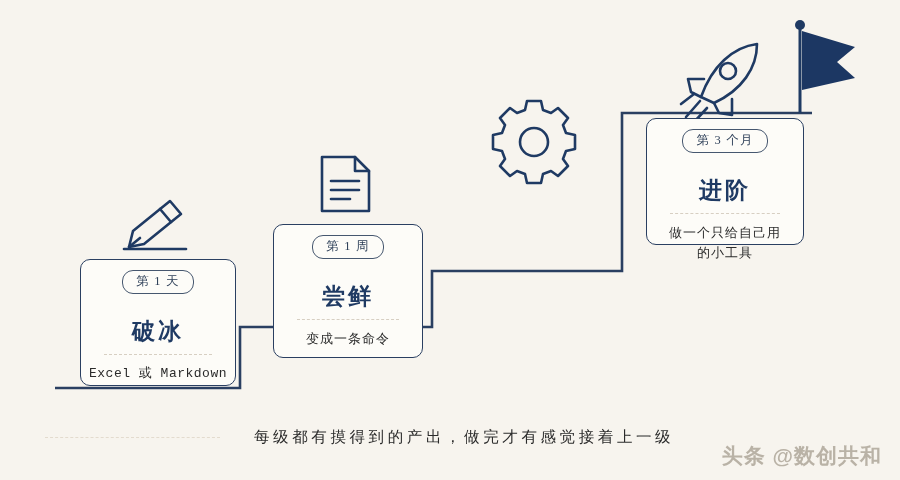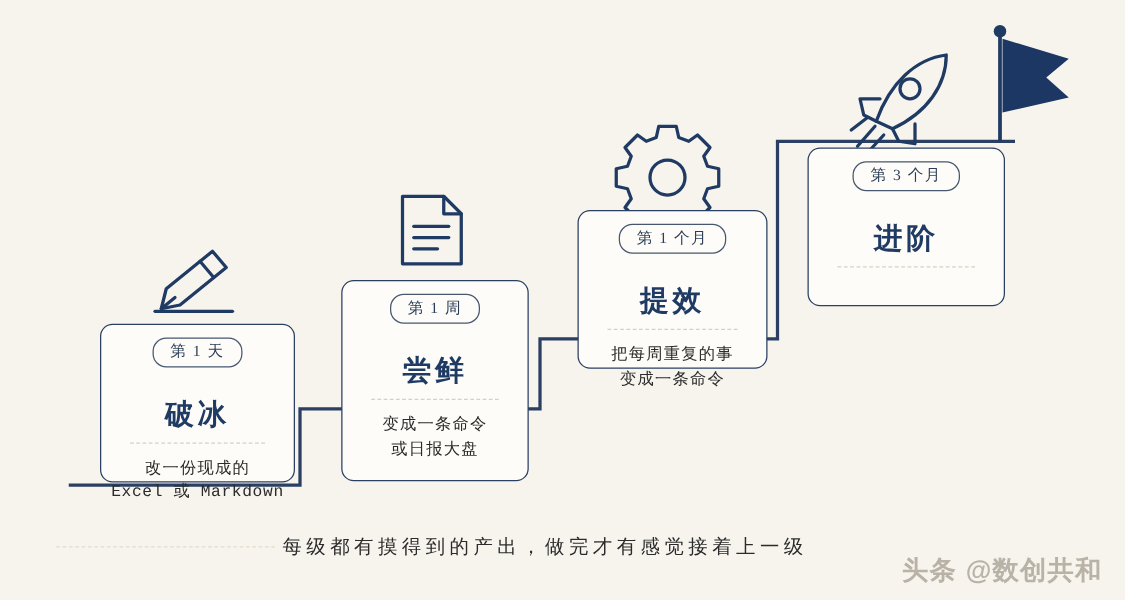--- a/index.html
+++ b/index.html
@@ -89,21 +89,21 @@
   .caption-dash {
     width: 175px;
     height: 0;
     border-top: 1.4px dashed #e3dbce;
     margin-left: 45px;
   }
   .caption-text {
     color: #2b2b2b;
     font-size: 15.5px;
     letter-spacing: 3.6px;
-    margin-left: 6px;
+    margin-left: 34px;
     white-space: nowrap;
   }
   .watermark {
     position: absolute;
     right: 18px;
     bottom: 10px;
     color: #b9b2a6;
     font-size: 21px;
     font-weight: bold;
     letter-spacing: 1px;
@@ -159,49 +159,42 @@
       <circle cx="800" cy="25" r="5" fill="#1f3a63"></circle>
       <path d="M802,31 L855,47 L837,62 L855,78 L802,90 Z" fill="#1c3763"></path>
     </g>
   </svg>
 
   <div class="card" style="left:80px; top:259px; width:156px; height:127px;">
     <span class="badge">第 1 天</span>
     <div class="card-title">破冰</div>
     <div class="divider"></div>
     <div class="card-desc">
-      <div>改一份现成的</div>
       <div class="mono">Excel 或 Markdown</div>
     </div>
   </div>
 
-  <div class="card" style="left:273px; top:224px; width:150px; height:161px;">
+  <div class="card" style="left:273px; top:224px; width:150px; height:134px;">
     <span class="badge">第 1 周</span>
     <div class="card-title">尝鲜</div>
     <div class="divider"></div>
     <div class="card-desc">
       <div>变成一条命令</div>
-      <div>或日报大盘</div>
     </div>
   </div>
 
-  <div class="card" style="left:462px; top:168px; width:152px; height:127px;">
-    <span class="badge">第 1 个月</span>
-    <div class="card-title">提效</div>
-    <div class="divider"></div>
-    <div class="card-desc">
-      <div>把每周重复的事</div>
-      <div>变成一条命令</div>
-    </div>
-  </div>
 
   <div class="card" style="left:646px; top:118px; width:158px; height:127px;">
     <span class="badge">第 3 个月</span>
     <div class="card-title">进阶</div>
     <div class="divider"></div>
+    <div class="card-desc">
+      <div>做一个只给自己用</div>
+      <div>的小工具</div>
+    </div>
   </div>
 
   <div class="caption-row">
     <div class="caption-dash"></div>
     <div class="caption-text">每级都有摸得到的产出，做完才有感觉接着上一级</div>
   </div>
 
   <div class="watermark">头条 @数创共和</div>
 
 </div>

